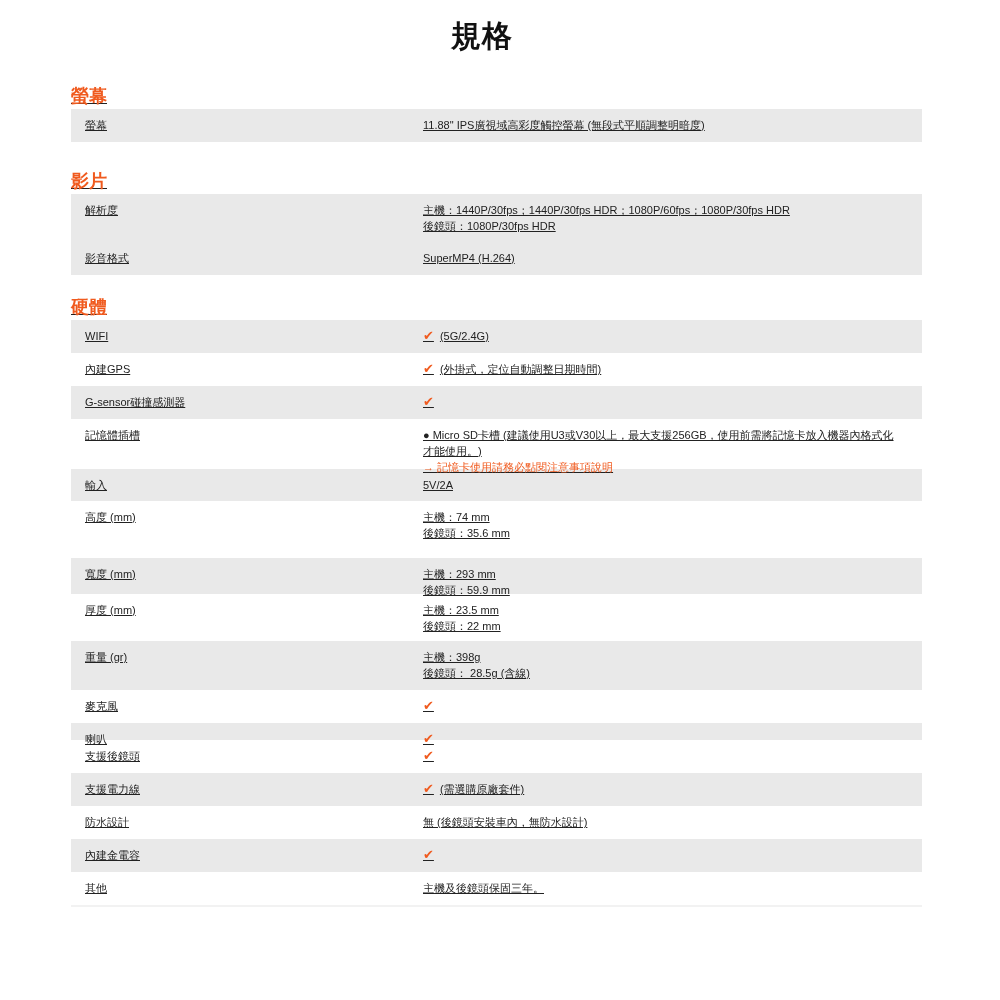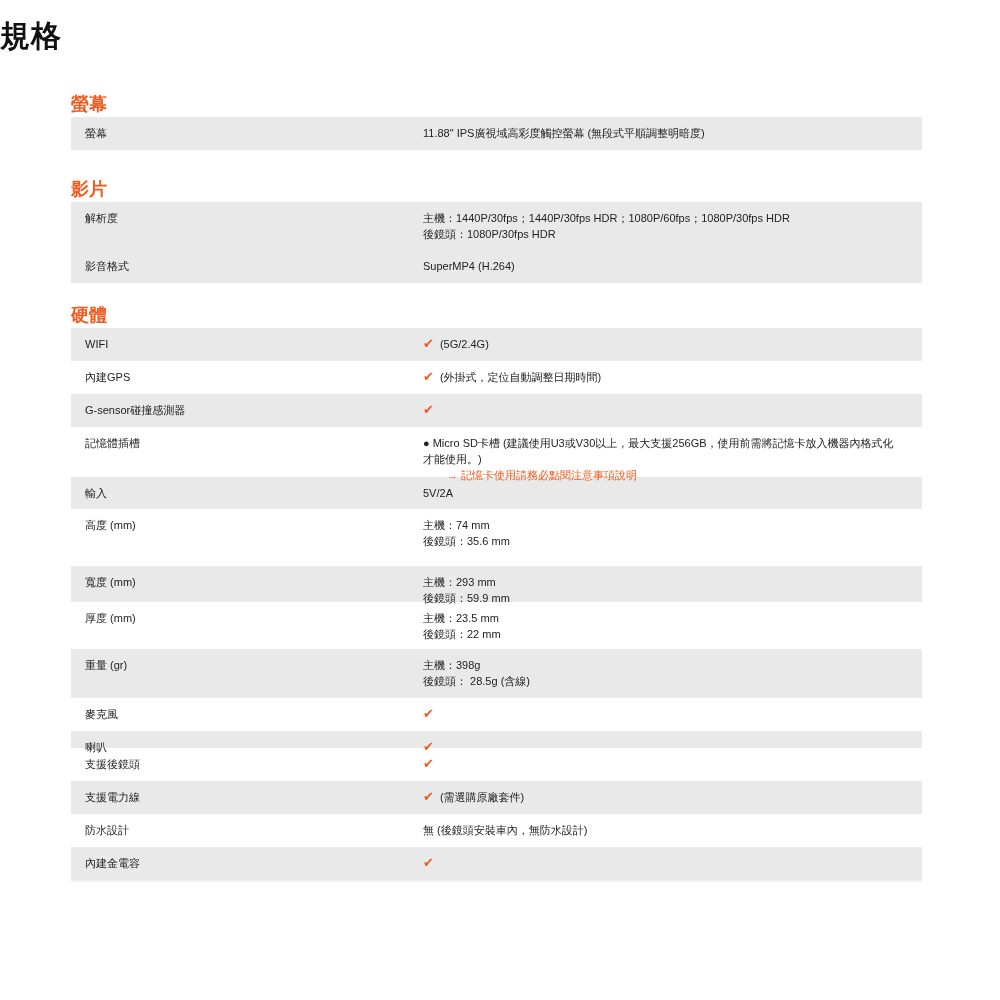--- a/index.html
+++ b/index.html
@@ -1,33 +1,33 @@
 <!DOCTYPE html>
 <html><head>
 <meta charset="utf-8">
 <style>
   * { box-sizing: border-box; margin: 0; padding: 0; }
   html, body { width: 1000px; height: 1000px; background: #ffffff; overflow: hidden; }
   body { font-family: "Liberation Sans", "DejaVu Sans", sans-serif; color: #222; position: relative; }
   .page-title {
-    position: absolute; top: 16px; left: 0; width: 964px; 
+    position: absolute; top: 16px; left: 0; width: 964px; text-align: center;
     font-size: 30px; font-weight: bold; color: #111; letter-spacing: 1px;
   }
-  .spec-wrap { position: absolute; left: 71px; width: 851px; top: 92px; }
+  .spec-wrap { position: absolute; left: 71px; width: 851px; top: 84px; text-decoration: underline; }
   .section-title {
     color: #f05a1e; font-size: 18px; font-weight: bold; height: 25px; line-height: 24px;
   }
   .row {
     display: flex; font-size: 11px; line-height: 16px; color: #222;
   }
   .row.shade { background: #e9e9e9; }
   .row .label { width: 352px; padding: 8px 0 0 14px; }
   .row .value { flex: 1; padding: 8px 14px 0 0; }
   .check { color: #f05a1e; font-weight: bold; font-size: 13px; margin-right: 6px; }
-  .link { color: #f05a1e; display: block; margin-left: 24px; }
+  .link { color: #f05a1e; display: block; }
   .gap { height: 23px; }
   .bottom-line { height: 2px; background: #f2f2f2; }
 </style>
 </head>
 <body>
 
 <div class="page-title">規格</div>
 
 <div class="spec-wrap">
 
@@ -122,14 +122,18 @@
     <div class="value"><span class="check">✔</span><span>(需選購原廠套件)</span></div>
   </div>
   <div class="row" style="height:33px">
     <div class="label">防水設計</div>
     <div class="value"><span>無 (後鏡頭安裝車內，無防水設計)</span></div>
   </div>
   <div class="row shade" style="height:33px">
     <div class="label">內建金電容</div>
     <div class="value"><span class="check">✔</span></div>
   </div>
+  <div class="row" style="height:33px">
+    <div class="label">其他</div>
+    <div class="value"><span>主機及後鏡頭保固三年。</span></div>
+  </div>
   <div class="bottom-line"></div>
 </div>
 
 </body></html>

